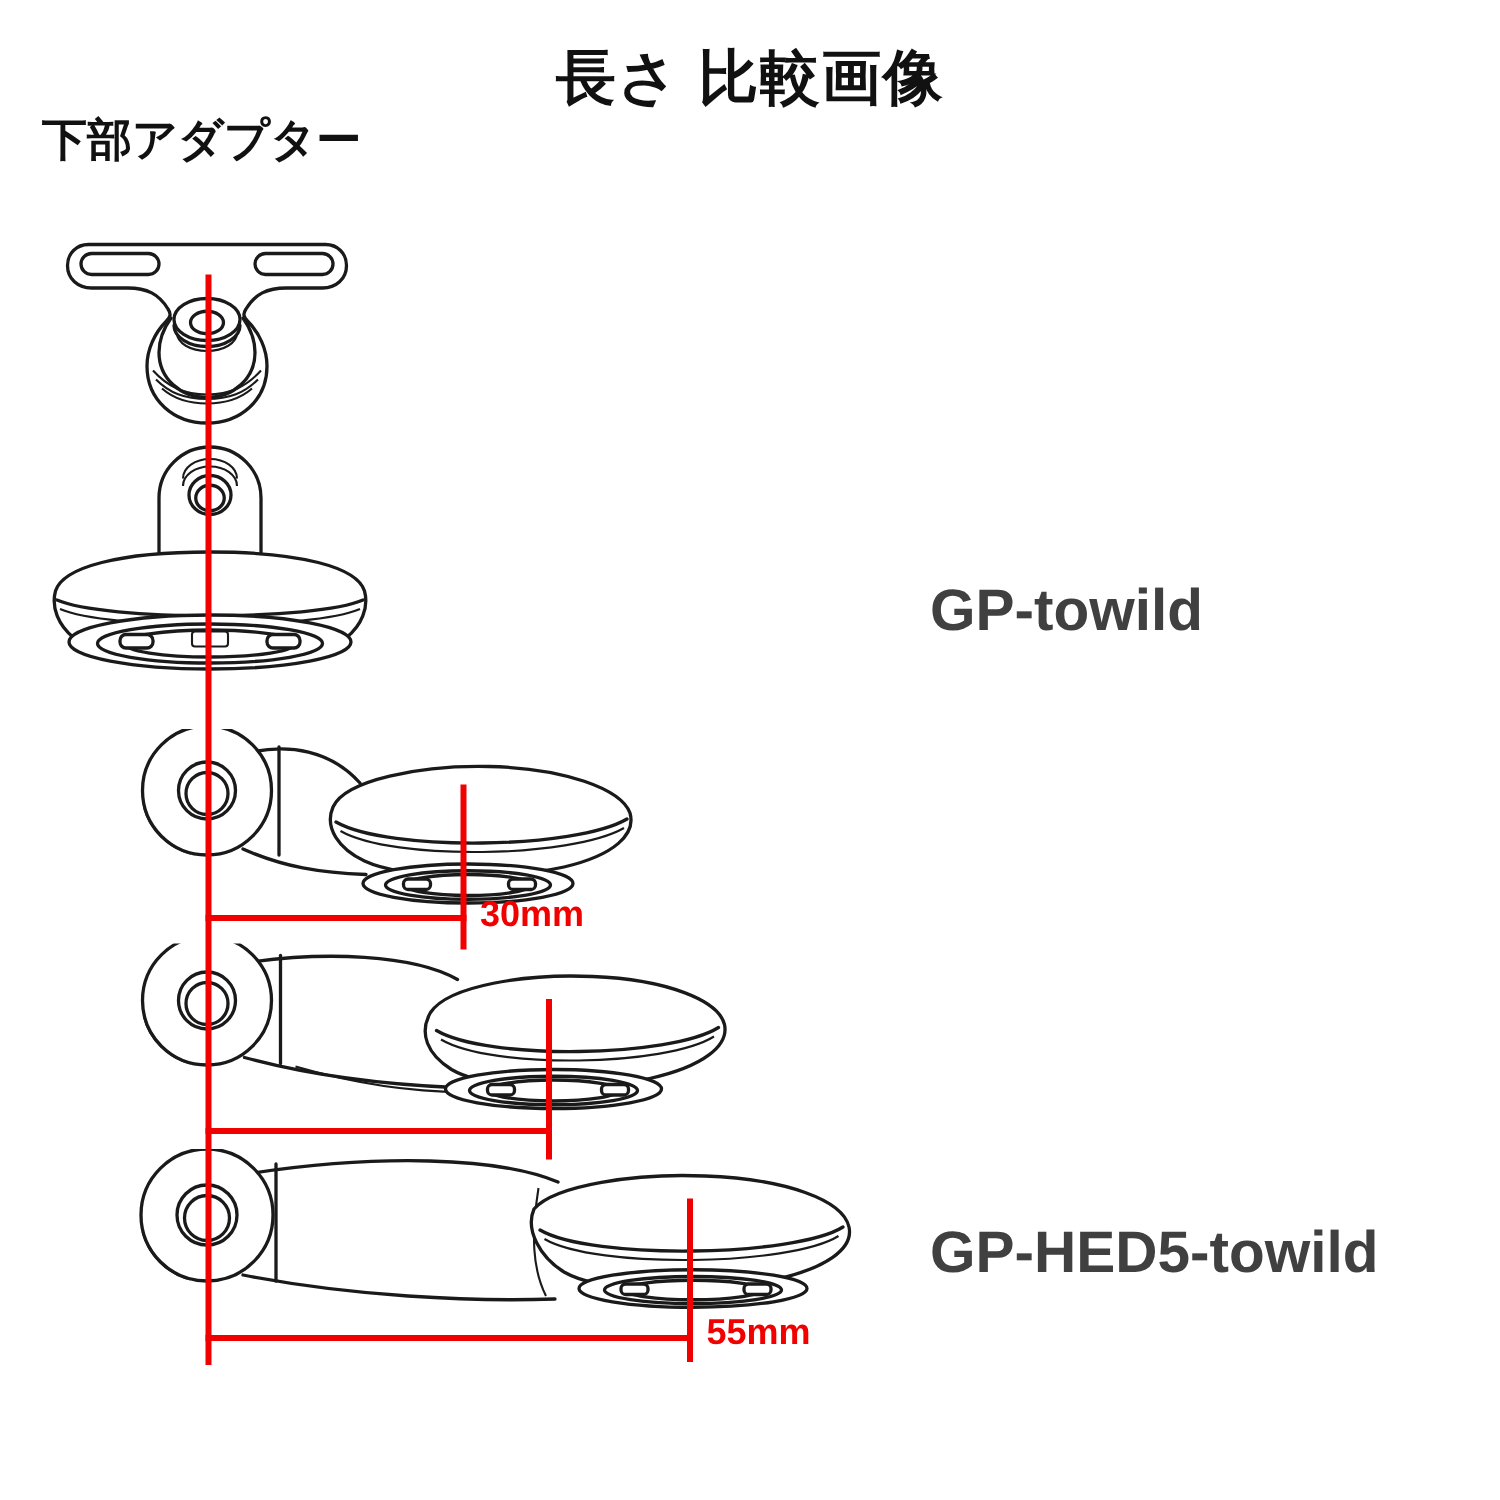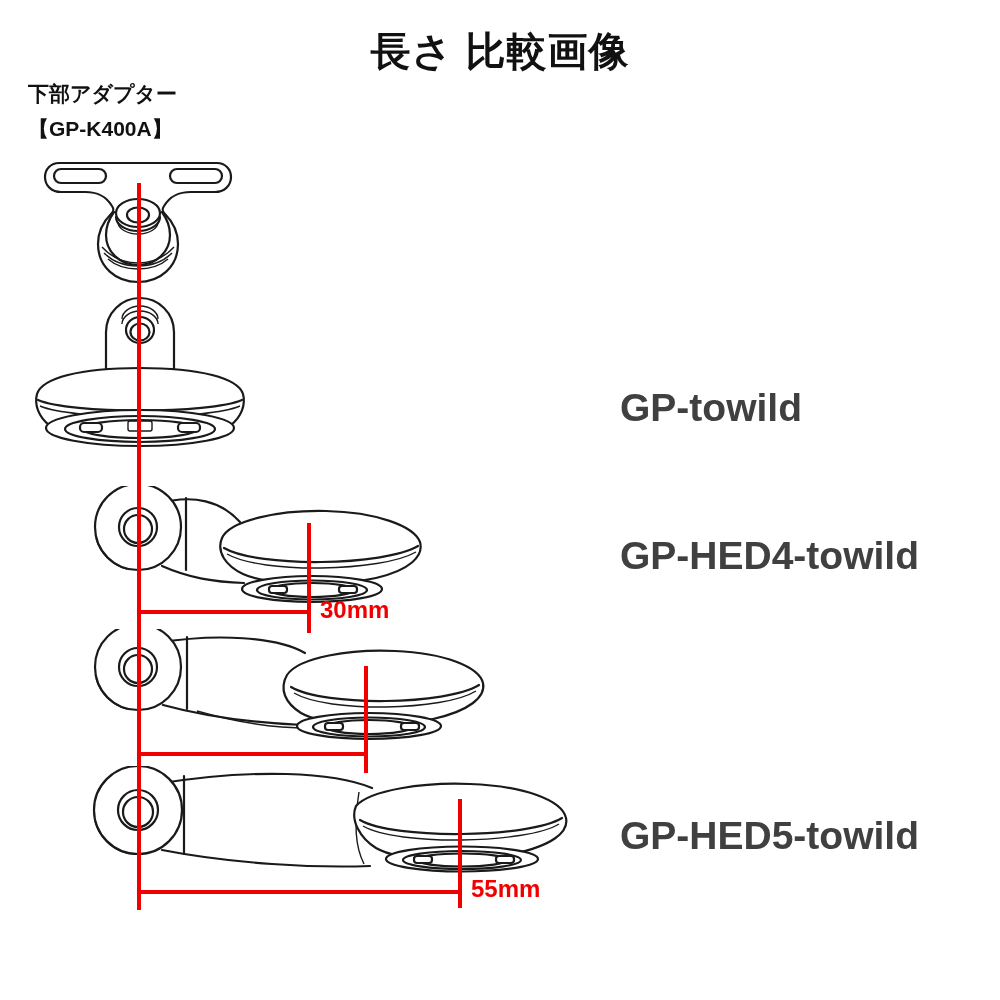--- a/index.html
+++ b/index.html
@@ -5,21 +5,21 @@
   html,body{margin:0;padding:0;background:#fff;}
   .canvas{
     position:relative;width:968px;height:1000px;background:#fff;overflow:hidden;
     font-family:"Liberation Sans","DejaVu Sans",sans-serif;color:#111;
   }
   .title{
     position:absolute;top:24px;left:0;width:1000px;text-align:center;
     font-size:40px;font-weight:bold;letter-spacing:1px;color:#111;
   }
   .adapter-label{
-    position:absolute;left:28px;top:76px;font-size:21px;font-weight:bold;line-height:35px;color:#111;
+    position:absolute;left:28px;top:76px;font-size:30px;font-weight:bold;line-height:35px;color:#111;
   }
   .product-label{
     position:absolute;left:620px;font-size:39px;font-weight:bold;color:#404040;white-space:nowrap;
   }
   .dim-label{
     position:absolute;font-size:24px;font-weight:bold;color:var(--red);white-space:nowrap;line-height:1;
   }
   .vline,.hline{position:absolute;background:var(--red);}
   .vline{width:4px;}
   .hline{height:4px;}
@@ -30,21 +30,20 @@
 </style>
 </head>
 <body>
 
 <div class="canvas">
 
   <div class="title">長さ 比較画像</div>
 
   <div class="adapter-label">
     <div>下部アダプター</div>
-    <div>【GP-K400A】</div>
   </div>
 
   <svg class="art" style="left:40px;top:155px" width="196" height="132" viewBox="0 0 196 132">
     <path class="fl" d="M19,8 H177 c8,0 14,6 14,14 0,9 -7,15 -16,15 h-24 c-13,0 -21,4 -27,14 -2,3 -2,5 1,8 8,8 13,19 13,30 0,23 -18,38 -40,38 S58,112 58,89 c0,-11 5,-22 13,-30 3,-3 3,-5 1,-8 C66,41 58,37 45,37 H21 C12,37 5,31 5,22 5,14 11,8 19,8 Z"></path>
     <rect class="fl" x="14" y="14" width="52" height="14" rx="7"></rect>
     <rect class="fl" x="130" y="14" width="52" height="14" rx="7"></rect>
     <path class="ln" d="M74,57 c-5,7 -8,15 -8,23 0,17 14,30 32,30 18,0 32,-13 32,-30 0,-8 -3,-16 -8,-23"></path>
     <path class="thin" d="M62,92 c10,11 21,16 36,16 15,0 26,-5 36,-16"></path>
     <path class="thin" d="M64,98 c9,9 19,13 34,13 15,0 25,-4 34,-13"></path>
     <path class="thin" d="M68,104 c8,7 17,10 30,10 13,0 22,-3 30,-10"></path>
@@ -132,16 +131,15 @@
   <div class="vline" style="left:364px;top:666px;height:107px"></div>
   <div class="vline" style="left:458px;top:799px;height:109px"></div>
   <div class="hline" style="left:137px;top:610px;width:174px"></div>
   <div class="hline" style="left:137px;top:752px;width:231px"></div>
   <div class="hline" style="left:137px;top:890px;width:325px"></div>
 
   <div class="dim-label" style="left:320px;top:598px">30mm</div>
   <div class="dim-label" style="left:471px;top:877px">55mm</div>
 
   <div class="product-label" style="top:386px">GP-towild</div>
-  <div class="product-label" style="top:534px">GP-HED4-towild</div>
   <div class="product-label" style="top:814px">GP-HED5-towild</div>
 
 </div>
 
 </body></html>

